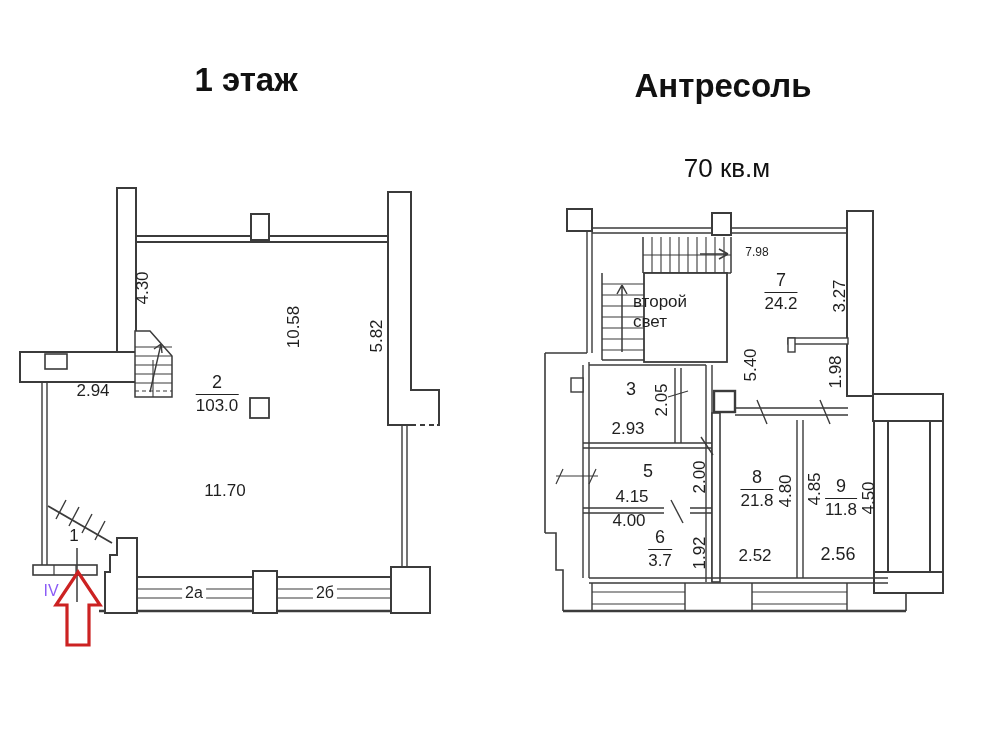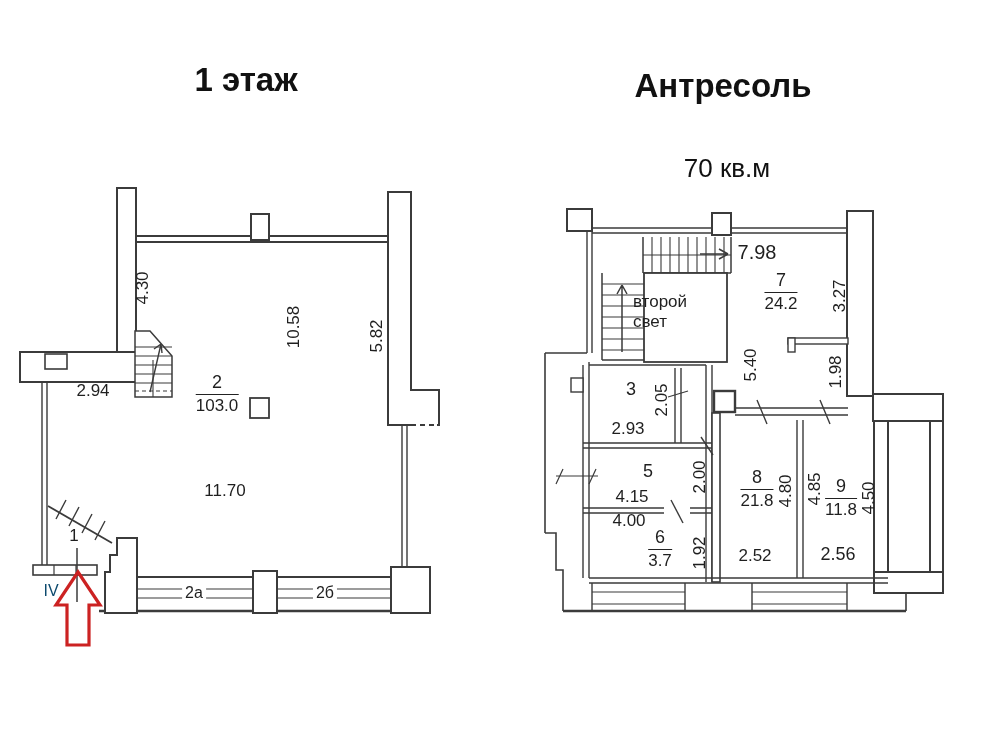--- a/index.html
+++ b/index.html
@@ -164,28 +164,28 @@
   <div class="lbl" style="left:660px; top:312px; font-size:17px; text-align:left;" id="second-light">второй
 свет</div>
 
   <div id="labels">
       <div class="lbl rot" style="left: 143px; top: 288px; font-size: 17px;">4.30</div>
       <div class="lbl rot" style="left: 294px; top: 327px; font-size: 17px;">10.58</div>
       <div class="lbl rot" style="left: 377px; top: 336px; font-size: 17px;">5.82</div>
       <div class="lbl" style="left: 93px; top: 391px; font-size: 17px;">2.94</div>
       <div class="lbl" style="left: 225px; top: 491px; font-size: 17px;">11.70</div>
       <div class="lbl" style="left: 74px; top: 536px; font-size: 17px;">1</div>
-      <div class="lbl" style="left: 51px; top: 591px; font-size: 16px; color: #0c4a6e;">IV</div>
+      <div class="lbl" style="left: 51px; top: 591px; font-size: 16px; color: #8b5cf6;">IV</div>
       <div class="lbl bg" style="left: 194px; top: 593px; font-size: 16px;">2a</div>
       <div class="lbl bg" style="left: 325px; top: 593px; font-size: 16px;">2б</div>
       <div class="room-label" style="left: 217px; top: 394px;">
         <span class="room-num">2</span>
         <span class="room-area">103.0</span>
       </div>
-      <div class="lbl" style="left: 757px; top: 252px; font-size: 20px;">7.98</div>
+      <div class="lbl" style="left: 757px; top: 252px; font-size: 12px;">7.98</div>
       <div class="lbl rot" style="left: 840px; top: 296px; font-size: 17px;">3.27</div>
       <div class="lbl rot" style="left: 751px; top: 365px; font-size: 17px;">5.40</div>
       <div class="lbl rot" style="left: 836px; top: 372px; font-size: 17px;">1.98</div>
       <div class="lbl" style="left: 631px; top: 390px; font-size: 18px;">3</div>
       <div class="lbl rot" style="left: 662px; top: 400px; font-size: 17px;">2.05</div>
       <div class="lbl" style="left: 628px; top: 429px; font-size: 17px;">2.93</div>
       <div class="lbl" style="left: 648px; top: 472px; font-size: 18px;">5</div>
       <div class="lbl rot" style="left: 700px; top: 477px; font-size: 17px;">2.00</div>
       <div class="lbl" style="left: 632px; top: 497px; font-size: 17px;">4.15</div>
       <div class="lbl" style="left: 629px; top: 521px; font-size: 17px;">4.00</div>

